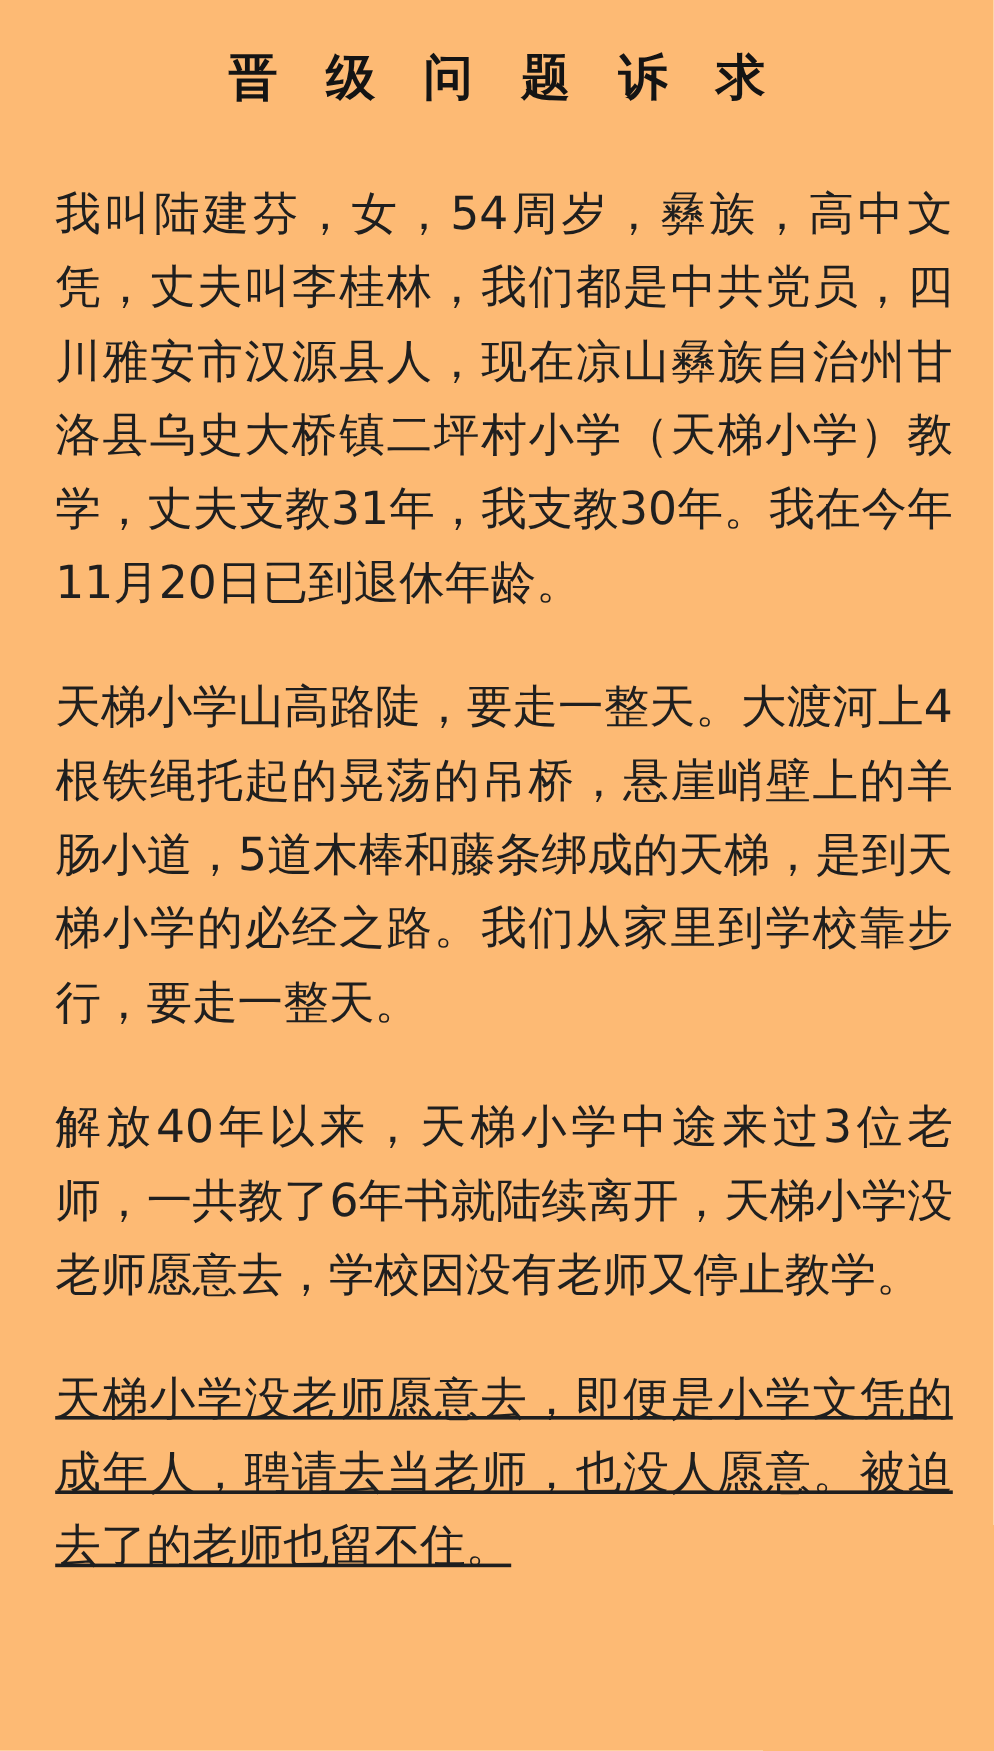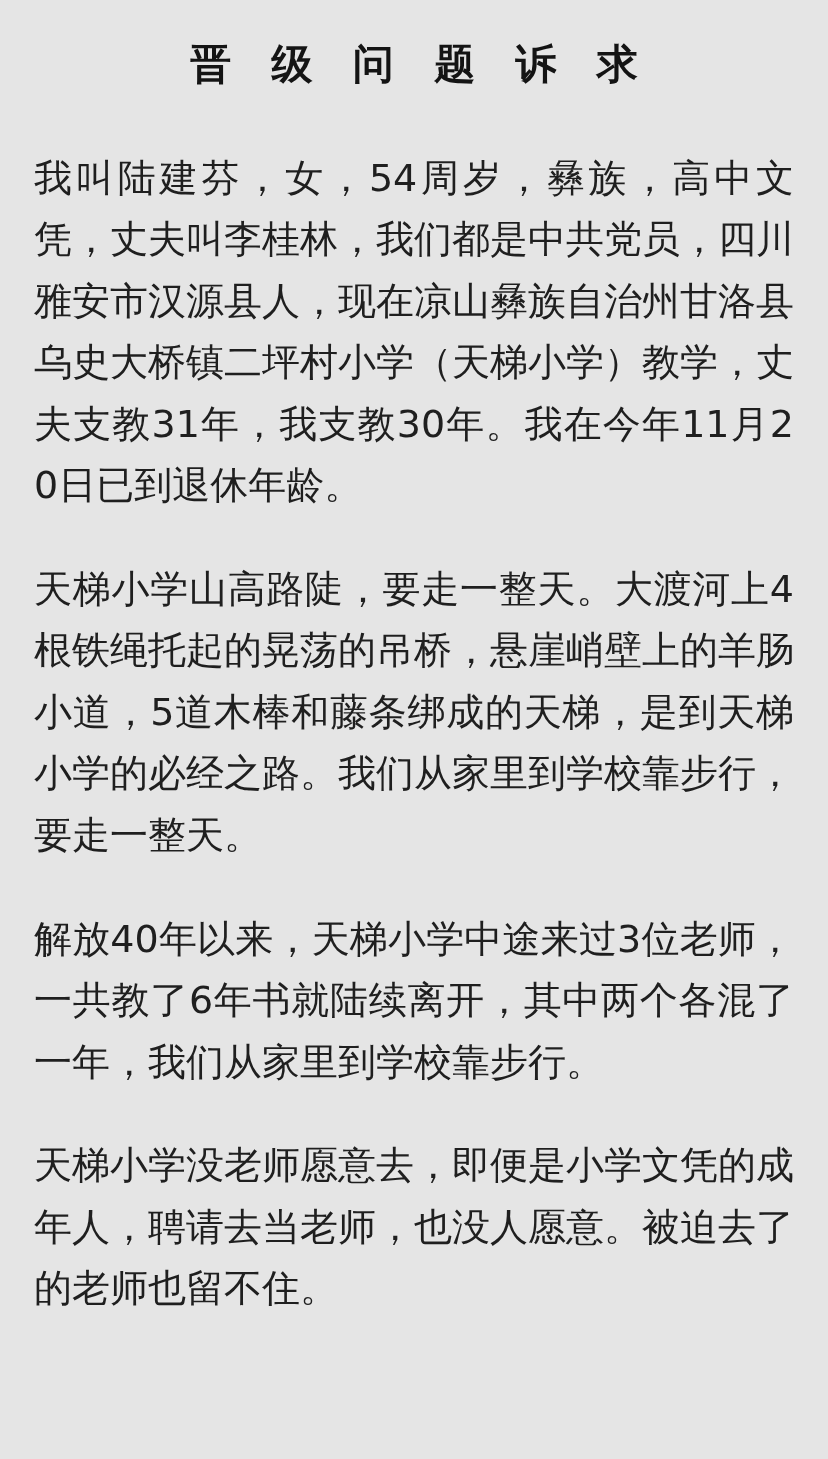--- a/index.html
+++ b/index.html
@@ -12,52 +12,53 @@
     height: 1459px;
     font-family: "DejaVu Sans", "Liberation Sans", sans-serif;
     color: #1a1a1a;
     overflow: hidden;
   }
   .page {
     box-sizing: border-box;
     width: 828px;
     height: 1459px;
     padding: 28px 34px 0 34px;
-    background: #e5e5e5;
+    background: #fdba74;
   }
   .doc-title {
     text-align: center;
     font-size: 41px;
     font-weight: bold;
     letter-spacing: 13px;
     text-indent: 13px;
     color: #141414;
     margin: 6px 0 0 0;
     line-height: 1.5;
   }
   .body-text {
     margin-top: 52px;
   }
   .para {
     font-size: 38px;
     line-height: 1.62;
     color: #1f1f1f;
-    margin: 0 0 42px 0;
+    margin: 0 0 42px 12px;
     text-align: justify;
     text-justify: inter-ideograph;
     word-break: break-all;
   }
   .para:last-child {
     margin-bottom: 0;
+    text-decoration: underline;
   }
 </style>
 </head>
 <body>
 
 <div class="page">
   <h1 class="doc-title">晋 级 问 题 诉 求</h1>
   <div class="body-text">
     <p class="para">我叫陆建芬，女，54周岁，彝族，高中文凭，丈夫叫李桂林，我们都是中共党员，四川雅安市汉源县人，现在凉山彝族自治州甘洛县乌史大桥镇二坪村小学（天梯小学）教学，丈夫支教31年，我支教30年。我在今年11月20日已到退休年龄。</p>
     <p class="para">天梯小学山高路陡，要走一整天。大渡河上4根铁绳托起的晃荡的吊桥，悬崖峭壁上的羊肠小道，5道木棒和藤条绑成的天梯，是到天梯小学的必经之路。我们从家里到学校靠步行，要走一整天。</p>
-    <p class="para">解放40年以来，天梯小学中途来过3位老师，一共教了6年书就陆续离开，其中两个各混了一年，我们从家里到学校靠步行。</p>
+    <p class="para">解放40年以来，天梯小学中途来过3位老师，一共教了6年书就陆续离开，天梯小学没老师愿意去，学校因没有老师又停止教学。</p>
     <p class="para">天梯小学没老师愿意去，即便是小学文凭的成年人，聘请去当老师，也没人愿意。被迫去了的老师也留不住。</p>
   </div>
 </div>
 
 </body></html>

